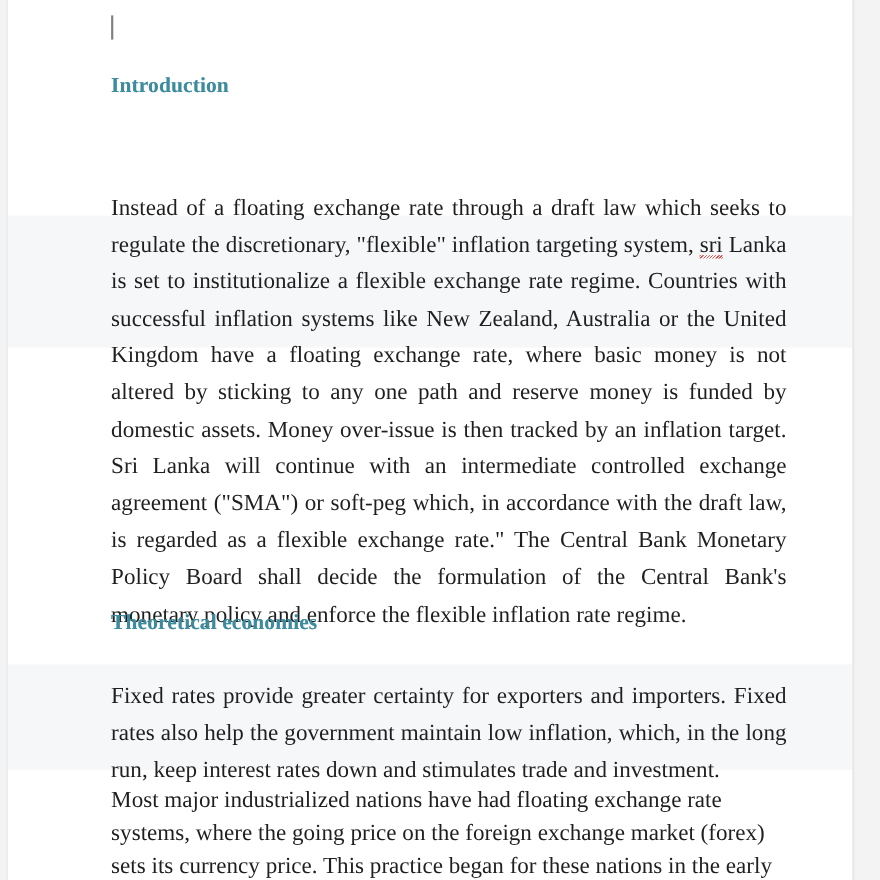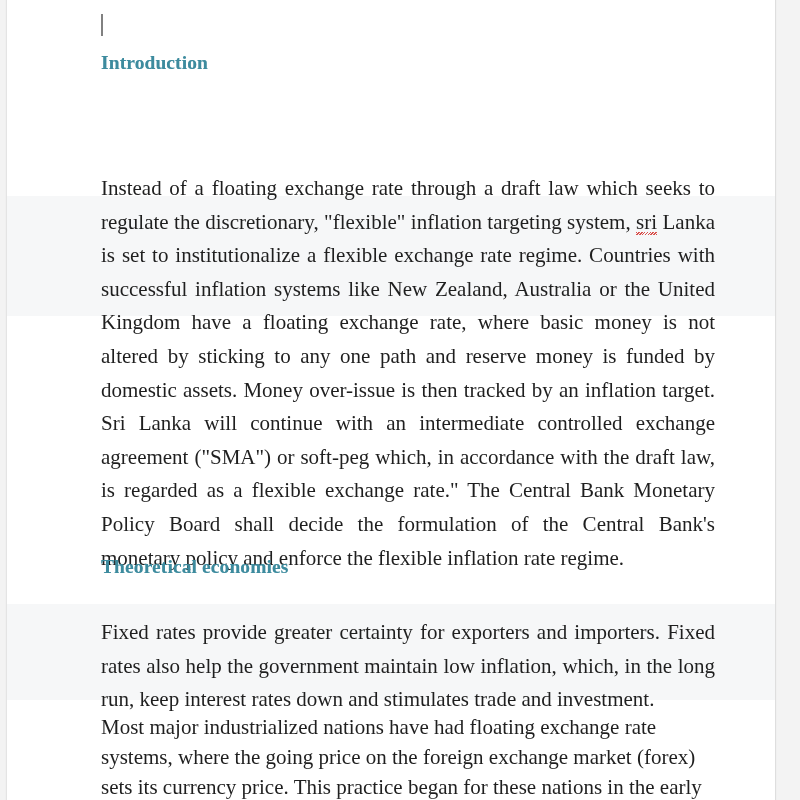--- a/index.html
+++ b/index.html
@@ -58,21 +58,21 @@
     position: absolute;
     margin: 0;
     font-family: "Liberation Serif", "DejaVu Serif", serif;
     font-weight: bold;
     font-size: 19.5px;
     letter-spacing: 0.1px;
     color: #3d8b9e;
     white-space: nowrap;
     text-shadow: 0 0 0.6px rgba(61,139,158,0.45);
   }
-  #heading-introduction { left: 6px; top: 52px; }
+  #heading-introduction { left: 6px; top: 68px; }
   #heading-theoretical  { left: 6px; top: 556px; }
 
   p.para {
     position: absolute;
     margin: 0;
     width: 614px;
     font-size: 21px;
     line-height: 33.6px;
     color: #1f1f1f;
     text-align: justify;

